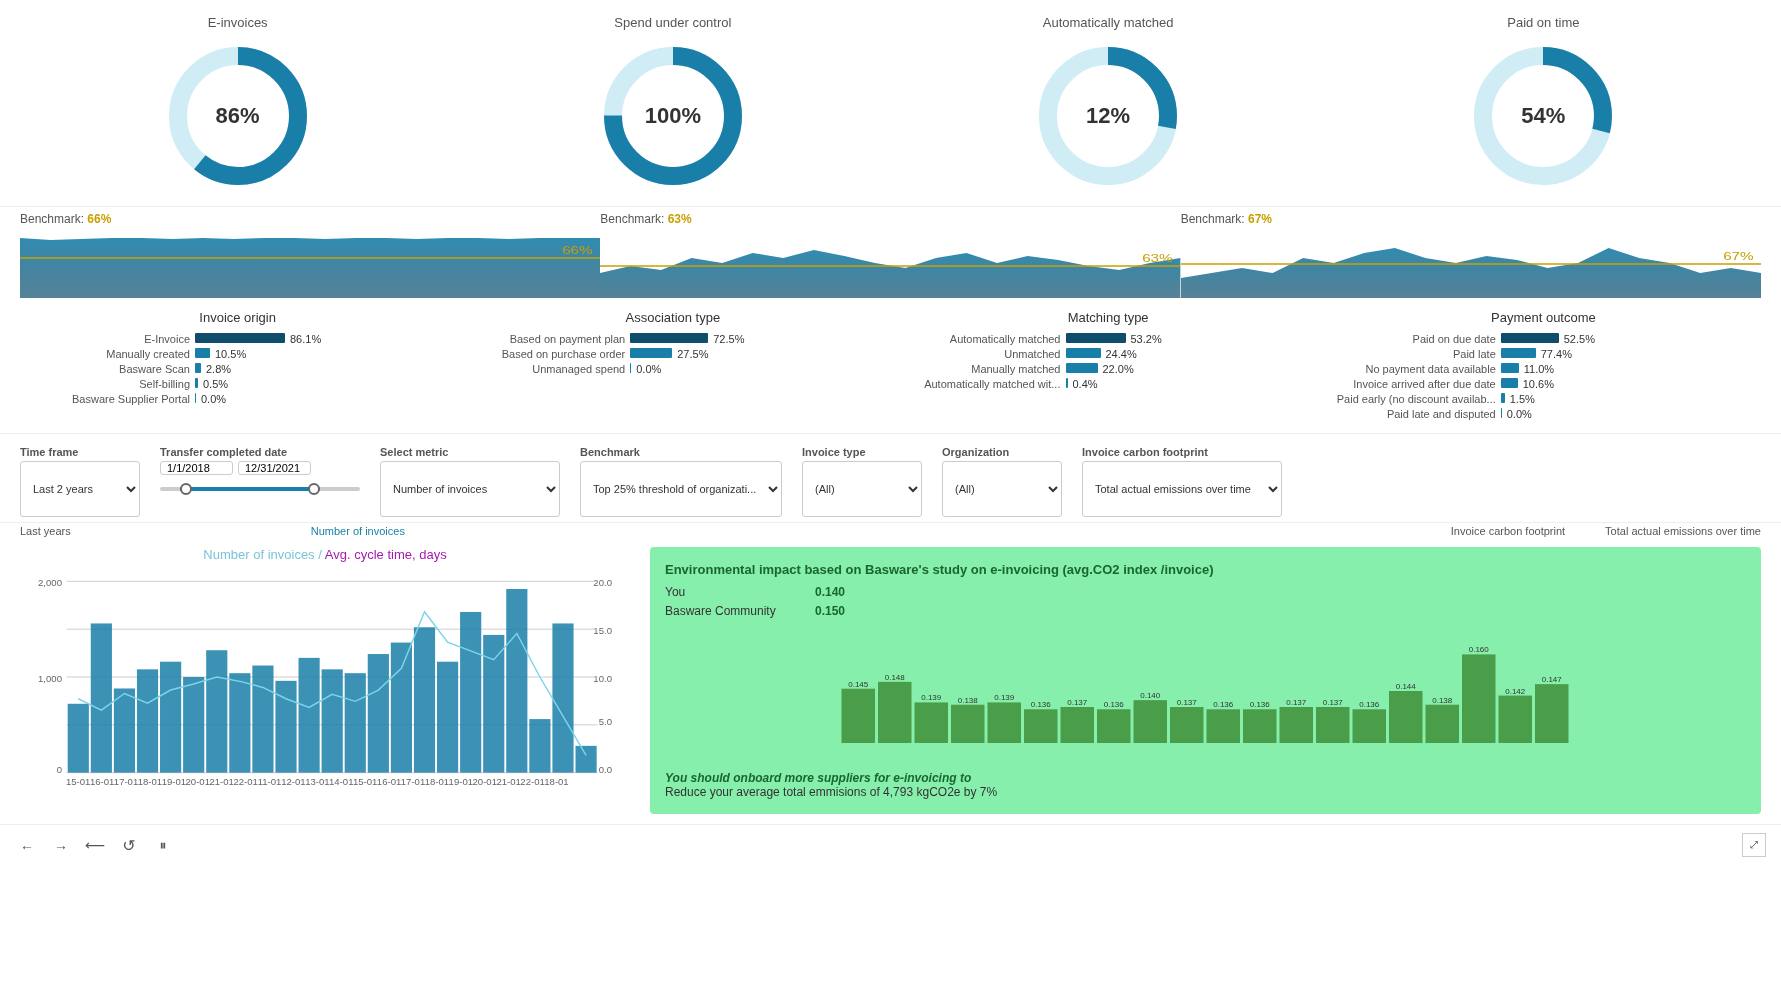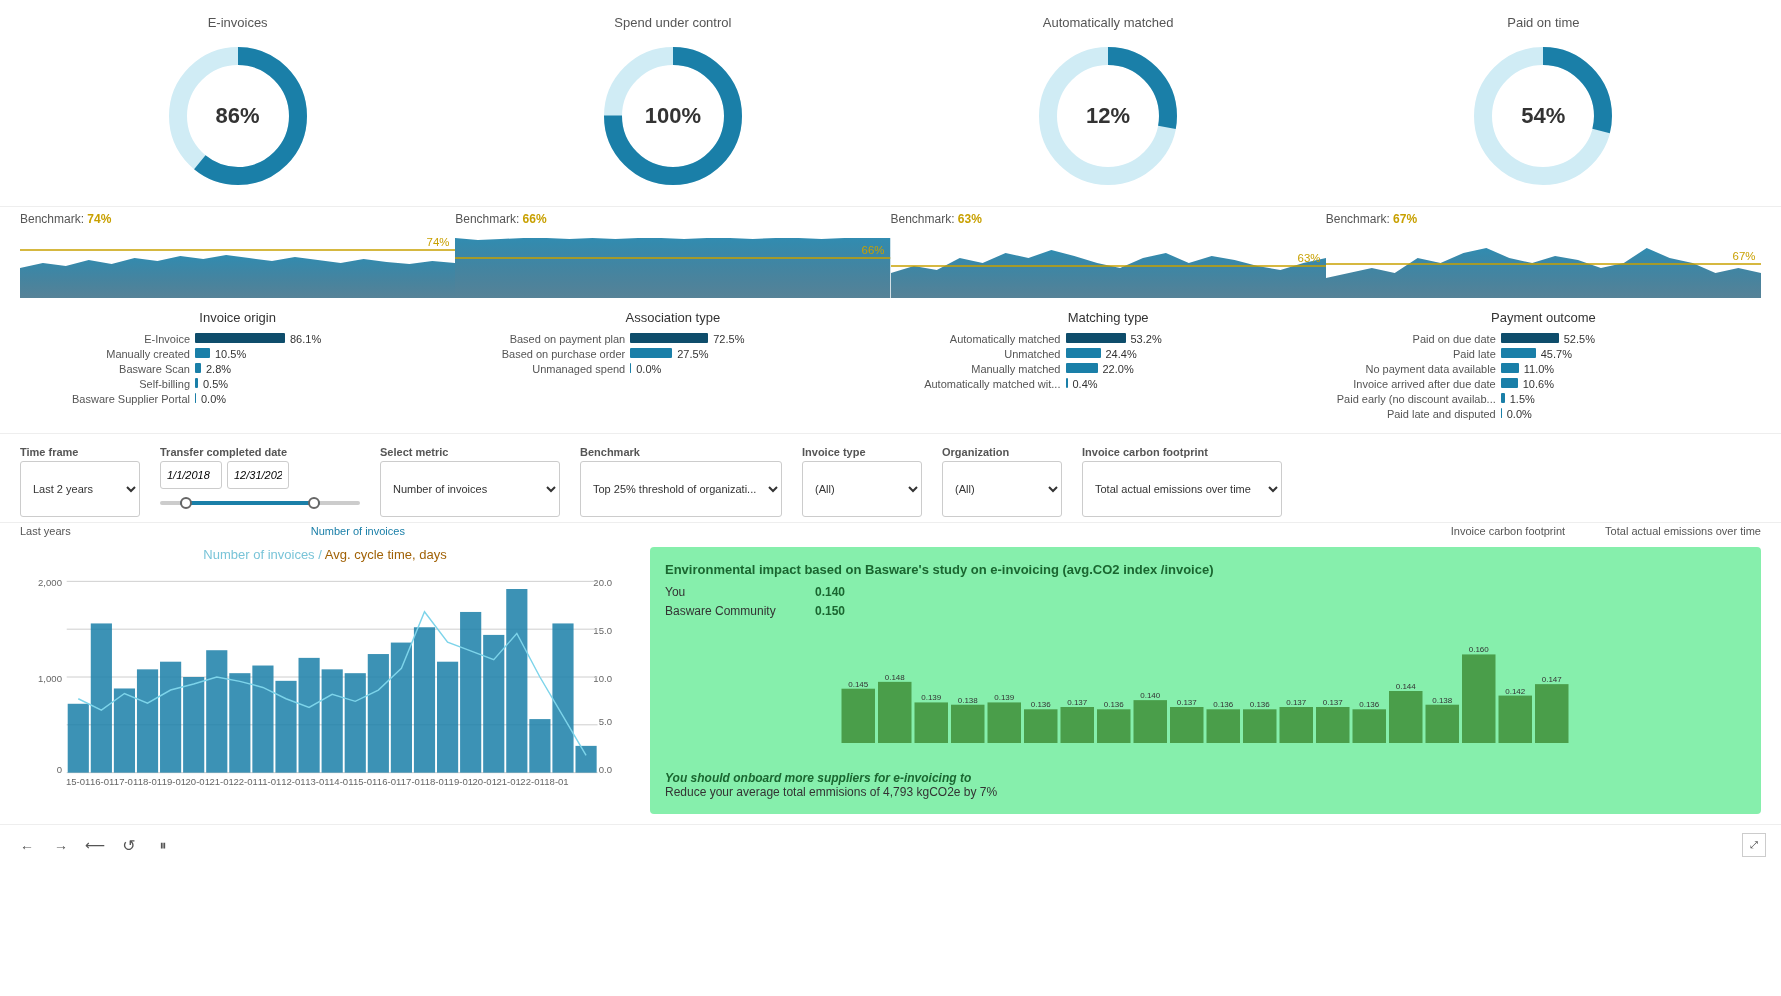--- a/index.html
+++ b/index.html
@@ -37,21 +37,21 @@
     .detail-pct { margin-left: 5px; color: #333; font-size: 11px; }
     
     
     .filter-section { display: flex; align-items: flex-start; padding: 12px 20px 5px; gap: 20px; border-bottom: 1px solid #eee; }
     .filter-group { display: flex; flex-direction: column; }
     .filter-label { font-size: 11px; color: #555; margin-bottom: 3px; font-weight: 600; }
     .filter-select { border: 1px solid #ccc; border-radius: 3px; padding: 20px 8px; font-size: 11px; background: #fff; min-width: 120px; color: #333; }
     .filter-select-wide { min-width: 180px; }
     .filter-select-wider { min-width: 200px; }
     .date-range { display: flex; align-items: center; gap: 5px; font-size: 11px; }
-    .date-input { border: 1px solid #ccc; border-radius: 3px; padding: 7px 6px; font-size: 11px; width: 62px; font-style: italic; }
+    .date-input { border: 1px solid #ccc; border-radius: 3px; padding: 0 6px; font-size: 11px; width: 73px; }
     .slider-container { margin-top: 4px; position: relative; width: 200px; }
     .slider-track { height: 4px; background: #ccc; border-radius: 2px; position: relative; margin: 8px 0; }
     .slider-fill { position: absolute; left: 10%; right: 20%; height: 4px; background: #1a7fa8; border-radius: 2px; }
     .slider-thumb { width: 12px; height: 12px; background: #fff; border: 2px solid #666; border-radius: 50%; position: absolute; top: -4px; cursor: pointer; }
     .slider-thumb.left { left: 10%; }
     .slider-thumb.right { right: 20%; }
     
     
     .chart-section { display: flex; padding: 10px 20px; gap: 20px; }
     .left-chart { flex: 0 0 610px; }
@@ -133,38 +133,20 @@
         <svg viewBox="0 0 160 160">
           <circle cx="80" cy="80" r="60" fill="none" stroke="#d0ecf5" stroke-width="18"></circle>
           <circle cx="80" cy="80" r="60" fill="none" stroke="#1a7fa8" stroke-width="18" stroke-dasharray="203.6 376.99" stroke-dashoffset="94.25" transform="rotate(-90 80 80)"></circle>
         </svg>
         <div class="donut-label">54%</div>
       </div>
     </div>
   </div>
 
   <div class="benchmark-row">
-    <div class="benchmark-item">
-      <div class="benchmark-text">
-        Benchmark: <span>74%</span>
-      </div>
-      <div class="area-chart-container">
-        <svg viewBox="0 0 380 70" preserveAspectRatio="none">
-          <defs>
-            <linearGradient id="grad1" x1="0" y1="0" x2="0" y2="1">
-              <stop offset="0%" stop-color="#1a7fa8" stop-opacity="0.9"></stop>
-              <stop offset="100%" stop-color="#0e4d6b" stop-opacity="0.7"></stop>
-            </linearGradient>
-          </defs>
-          <polygon points="0,40 20,35 40,38 60,32 80,36 100,30 120,33 140,28 160,31 180,27 200,30 220,33 240,29 260,32 280,35 300,31 320,34 340,36 360,33 380,35 380,70 0,70" fill="url(#grad1)"></polygon>
-          <line x1="0" y1="22" x2="380" y2="22" stroke="#c8a000" stroke-width="1.5" stroke-dasharray="none"></line>
-          <text x="355" y="18" font-size="10" fill="#c8a000">74%</text>
-        </svg>
-      </div>
-    </div>
     <div class="benchmark-item">
       <div class="benchmark-text">
         Benchmark: <span>66%</span>
       </div>
       <div class="area-chart-container">
         <svg viewBox="0 0 380 70" preserveAspectRatio="none">
           <defs>
             <linearGradient id="grad2" x1="0" y1="0" x2="0" y2="1">
               <stop offset="0%" stop-color="#1a7fa8" stop-opacity="0.9"></stop>
               <stop offset="100%" stop-color="#0e4d6b" stop-opacity="0.7"></stop>
@@ -318,21 +300,21 @@
         <div class="detail-label">Paid on due date</div>
         <div class="detail-bar-wrap">
           <div class="detail-bar dark" style="width:58px"></div>
           <span class="detail-pct">52.5%</span>
         </div>
       </div>
       <div class="detail-row">
         <div class="detail-label">Paid late</div>
         <div class="detail-bar-wrap">
           <div class="detail-bar" style="width:35px"></div>
-          <span class="detail-pct">45.7%</span>
+          <span class="detail-pct">77.4%</span>
         </div>
       </div>
       <div class="detail-row">
         <div class="detail-label">No payment data available</div>
         <div class="detail-bar-wrap">
           <div class="detail-bar" style="width:18px"></div>
           <span class="detail-pct">11.0%</span>
         </div>
       </div>
       <div class="detail-row">
@@ -420,21 +402,21 @@
     <span style="font-size:11px; color:#555;">Invoice carbon footprint</span>
     <span style="font-size:11px; color:#555; margin-left:20px;">Total actual emissions over time</span>
   </div>
 
   <div class="chart-section">
 
     <div class="left-chart">
       <div class="chart-title">
         <span>Number of invoices</span>
         <span> / </span>
-        <span style="color:#a16207;">Avg. cycle time, days</span>
+        <span style="color:#a21caf;">Avg. cycle time, days</span>
       </div>
       <svg class="bar-chart-svg" viewBox="0 0 610 230">
 
         <text x="30" y="20" class="chart-axis-label" text-anchor="end">2,000</text>
         <text x="30" y="120" class="chart-axis-label" text-anchor="end">1,000</text>
         <text x="30" y="215" class="chart-axis-label" text-anchor="end">0</text>
 
         <text x="605" y="20" class="chart-axis-label" text-anchor="end">20.0</text>
         <text x="605" y="70" class="chart-axis-label" text-anchor="end">15.0</text>
         <text x="605" y="120" class="chart-axis-label" text-anchor="end">10.0</text>

